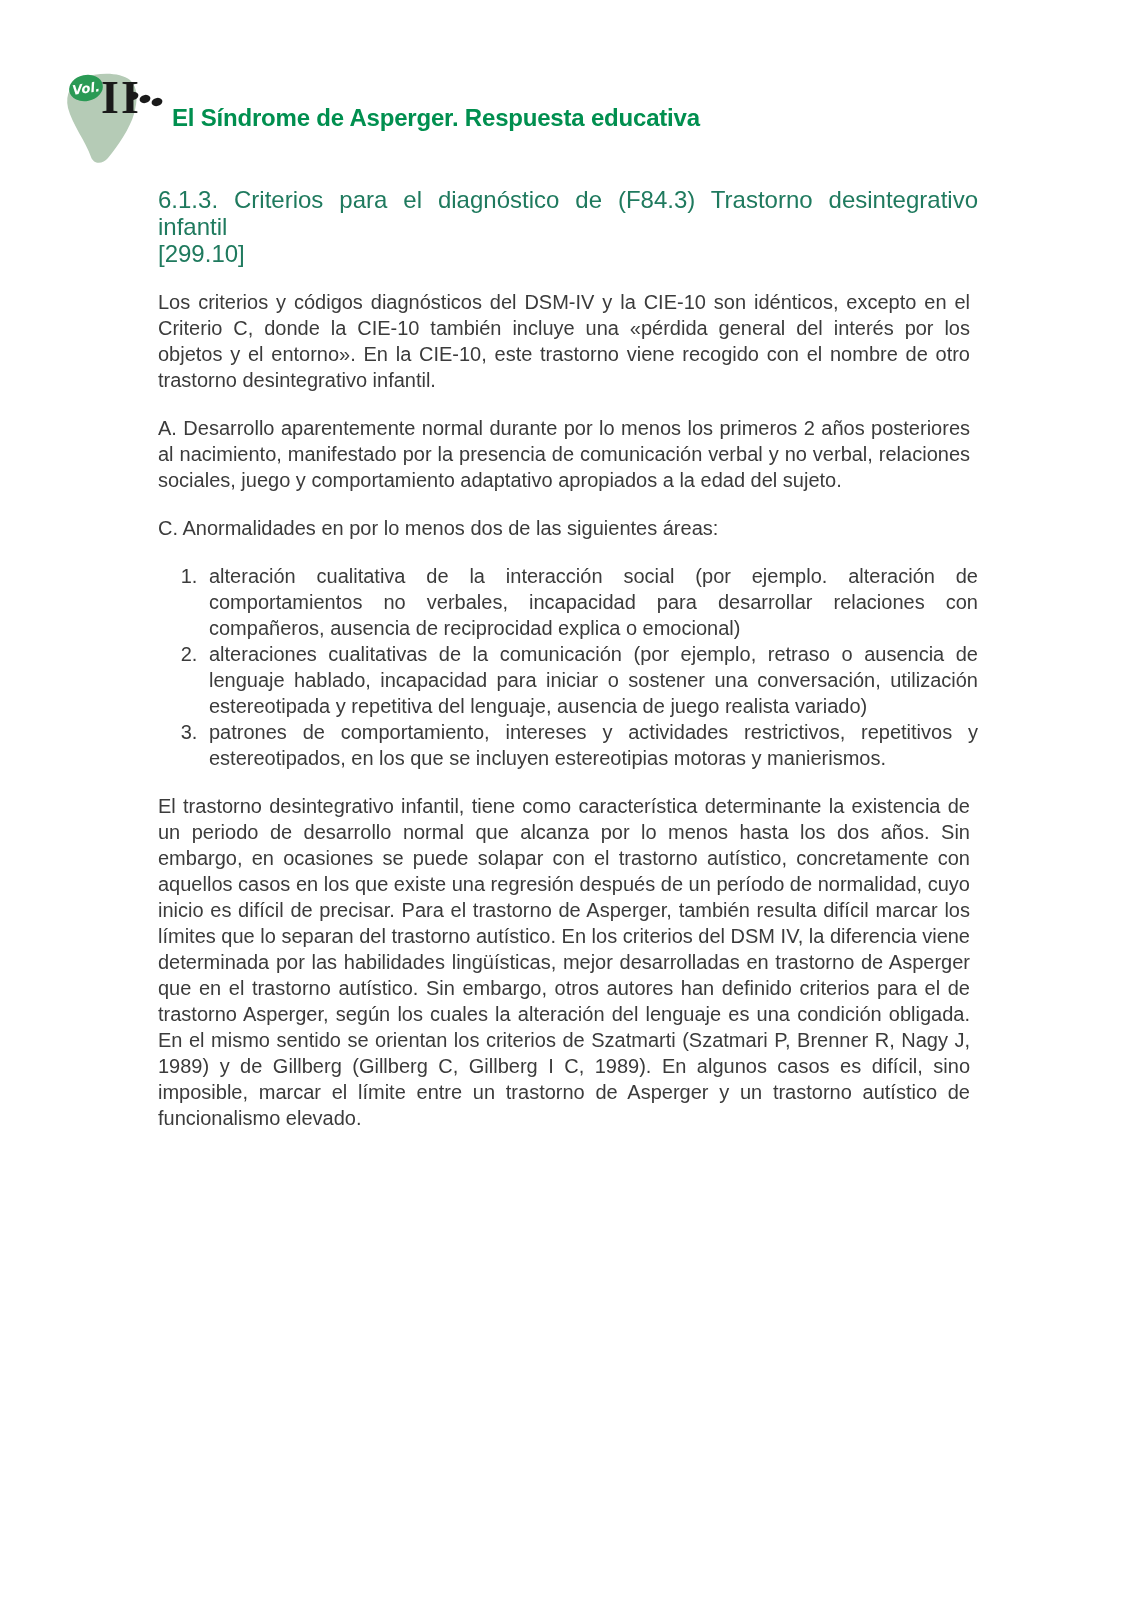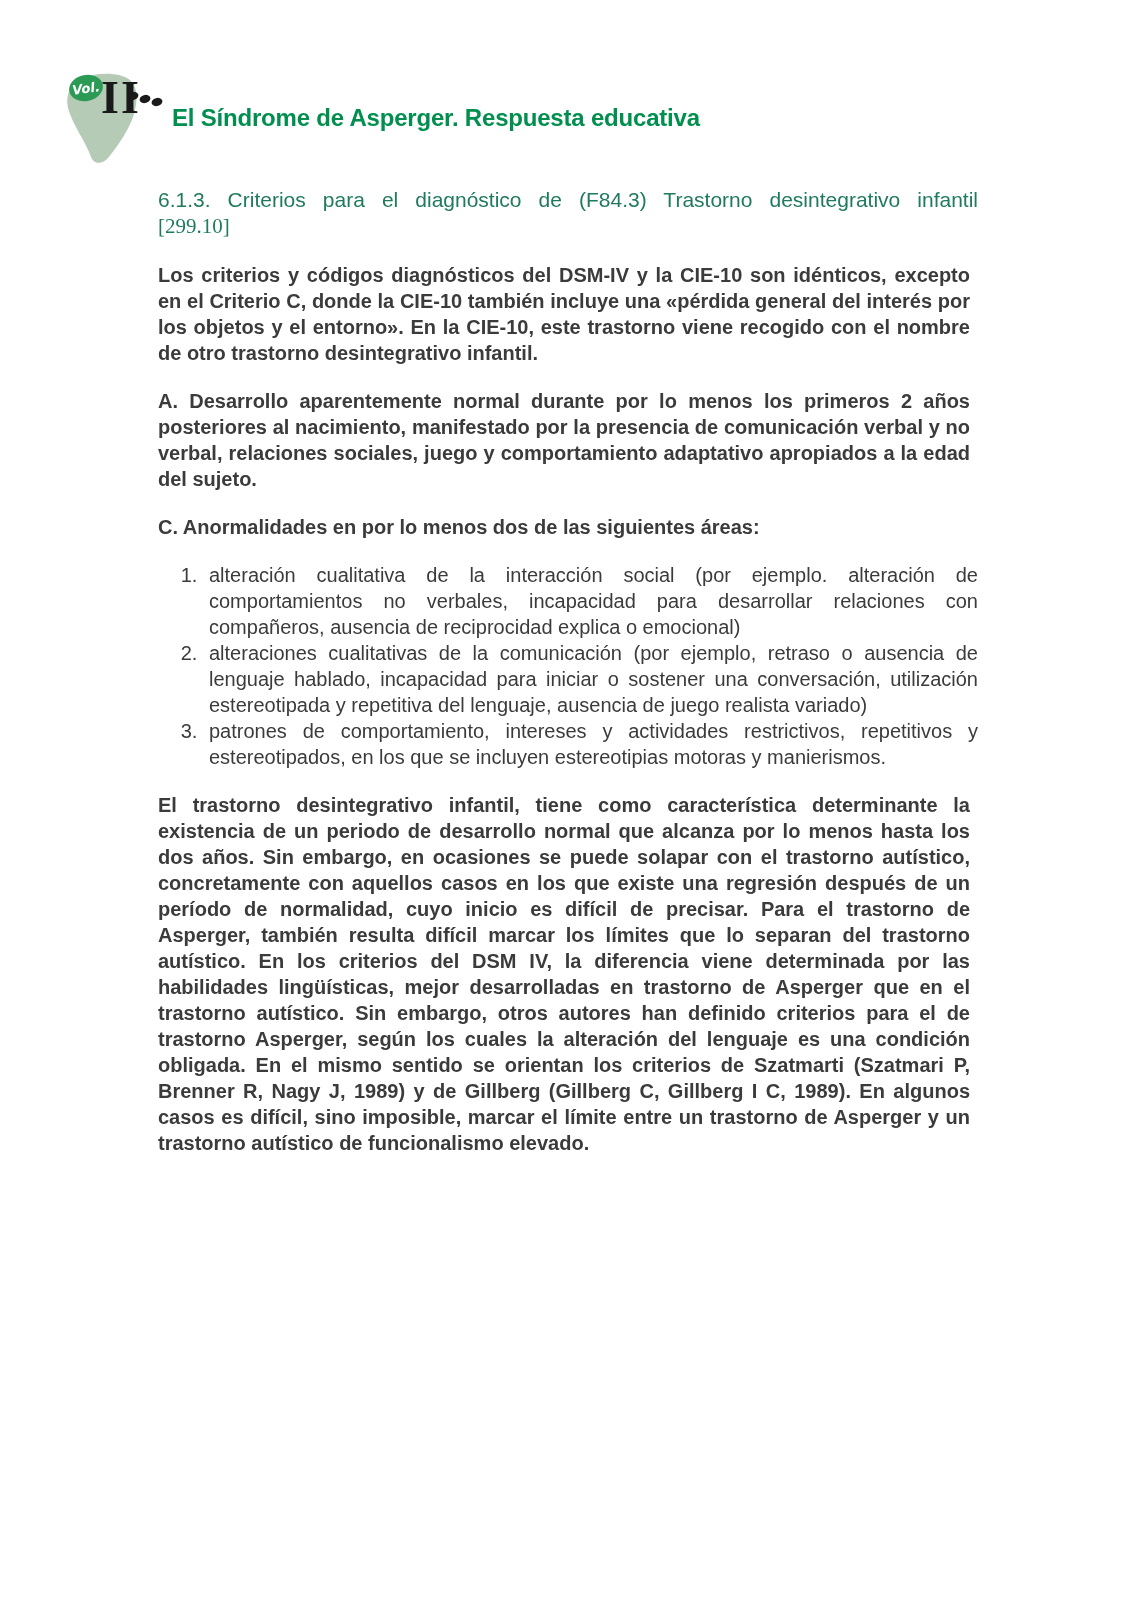--- a/index.html
+++ b/index.html
@@ -34,26 +34,26 @@
   }
   
   .doc-body{
     padding:26px 156px 0 158px;
     font-size:20px;line-height:26px;
     text-align:justify;
     hyphens:auto;-webkit-hyphens:auto;
   }
   .section-heading{
     margin:0 0 22px 0;
-    font-size:21px;line-height:27px;font-weight:normal;
+    font-size:24px;line-height:27px;font-weight:normal;
     color:var(--heading-green);
   }
   .section-heading .h-line1{display:block;text-align:justify;text-align-last:justify;}
-  .section-heading .h-line2{display:block;font-family:Liberation Serif, serif;}
-  .doc-body p{margin:0 8px 22px 0;font-weight:bold;}
+  .section-heading .h-line2{display:block;}
+  .doc-body p{margin:0 8px 22px 0;}
   .doc-body ol{
     margin:0 0 22px 0;
     padding-left:45px;
     list-style:decimal outside;
   }
   .doc-body li{
     text-align:justify;
     padding-left:6px;
   }
   .doc-body li::marker{color:var(--body-text);}

